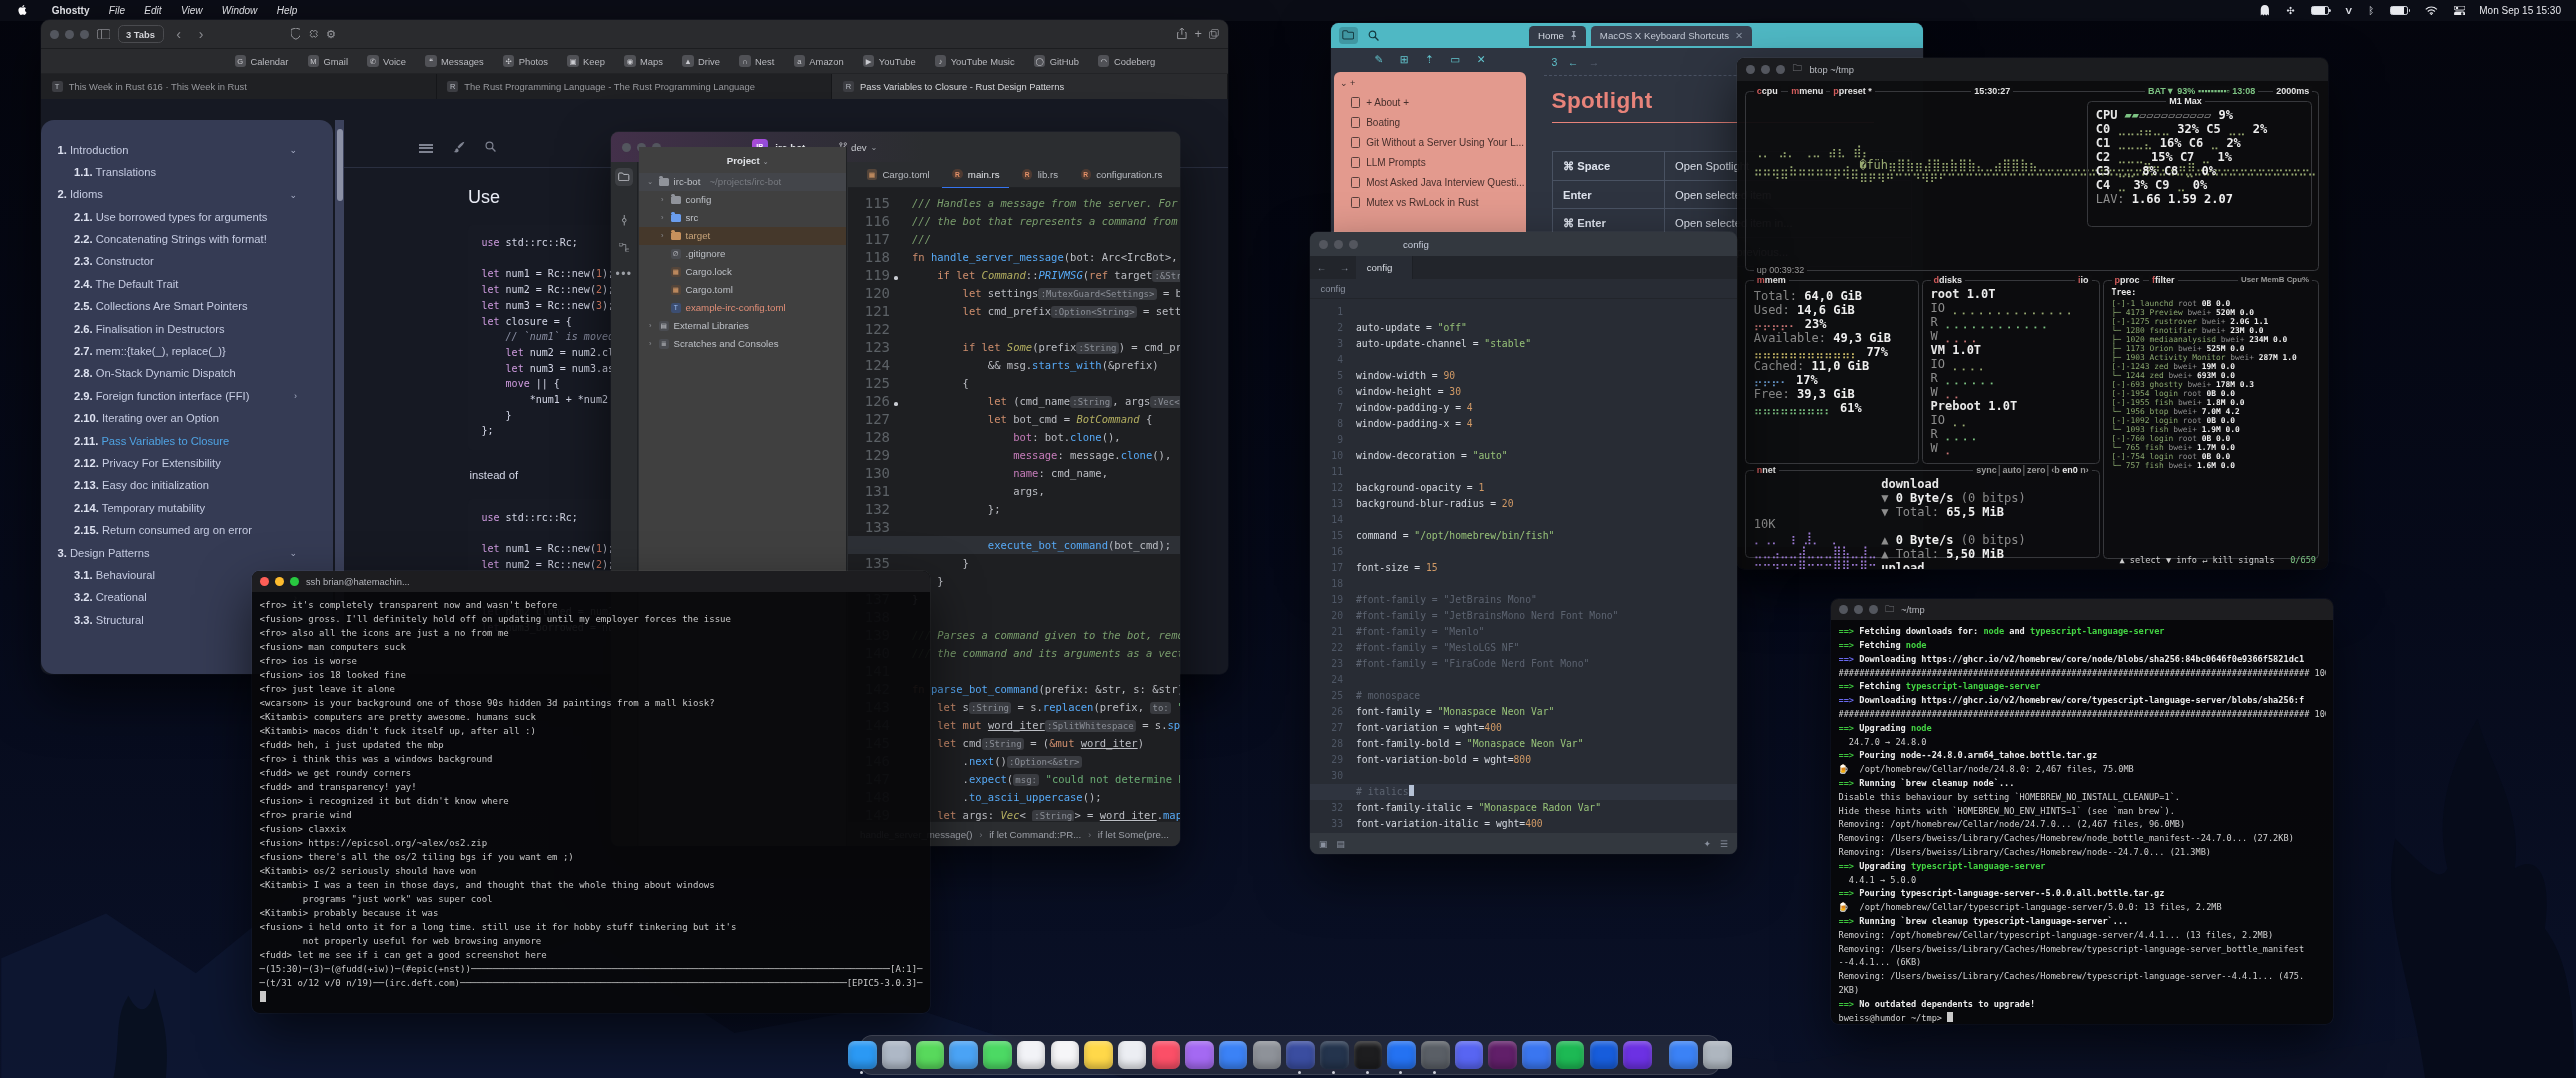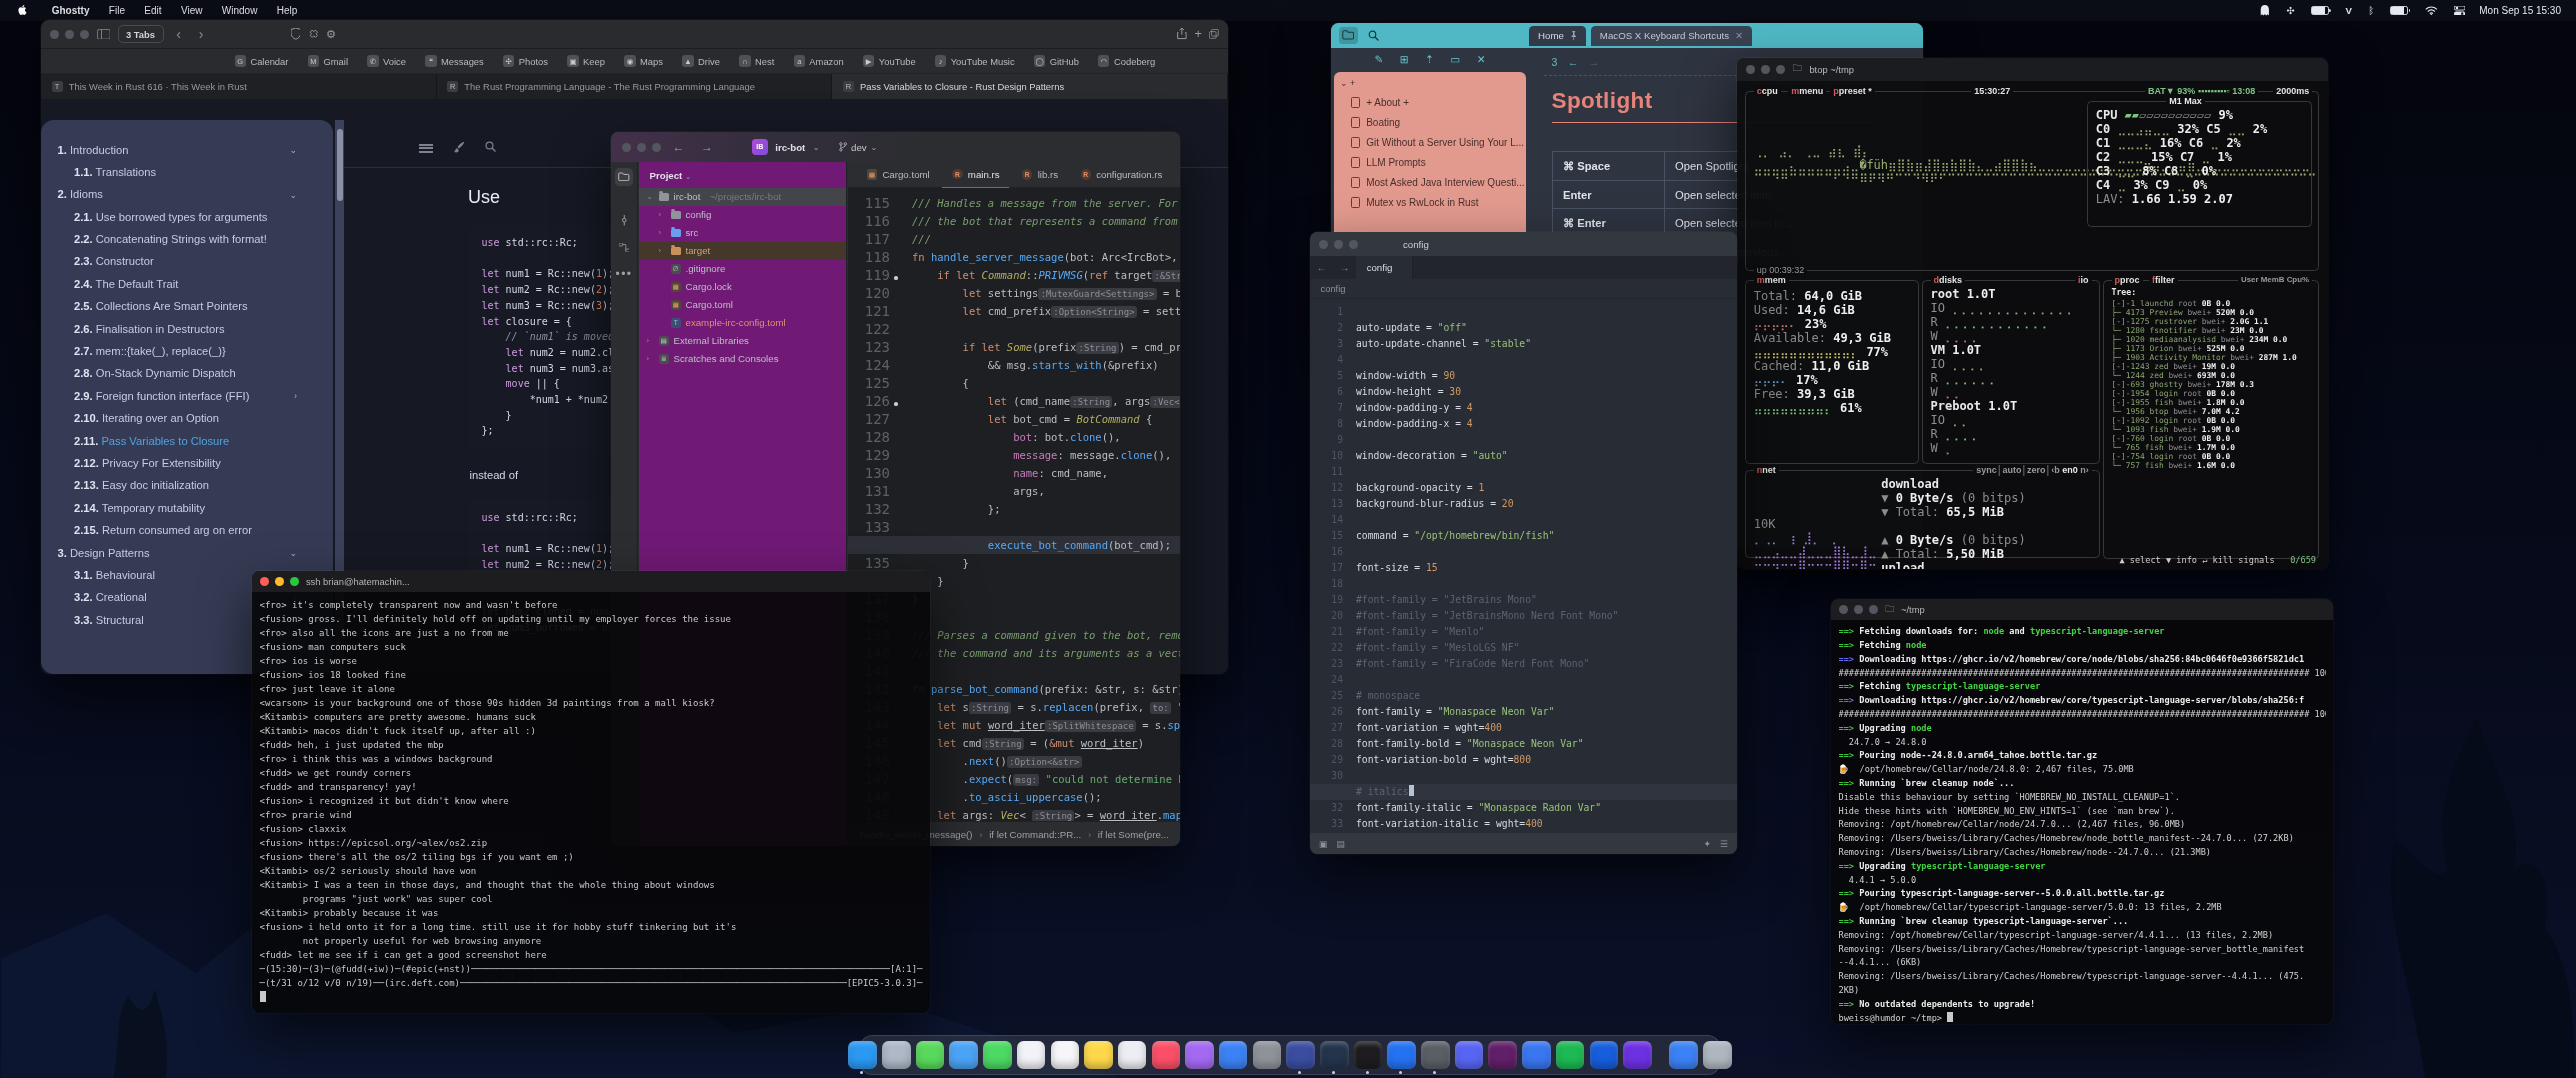--- a/index.html
+++ b/index.html
@@ -6,21 +6,21 @@
   html,body{width:2576px;height:1078px;overflow:hidden;background:#04060f;}
   body{font-family:"Liberation Sans",sans-serif;-webkit-font-smoothing:antialiased;}
   .mono{font-family:"DejaVu Sans Mono",monospace;}
   #desktop{position:relative;width:2576px;height:1078px;overflow:hidden;
     background:linear-gradient(180deg,#04050d 0%,#060a1a 55%,#0a1128 100%);}
   #wp-svg{position:absolute;bottom:0;left:0;}
   
   #menubar{position:absolute;left:0;top:0;width:2576px;height:21px;background:rgba(14,16,26,.72);
     display:flex;align-items:center;color:#e8e9ee;font-size:10px;}
   #menubar .apple{margin:0 13.5px 0 18px;display:flex;}
-  #menubar .mitem{padding:0 9.7px;}
+  #menubar .mitem{padding:0 9.7px;font-style:italic;}
   #menubar .appname{font-weight:bold;padding:0 9.7px;}
   #menubar .spacer{flex:1;}
   #menubar .ric{margin:0 8.2px;display:flex;align-items:center;color:#dfe1e8;font-size:9.7px;}
   #menubar .clock{margin:0 15px 0 6px;font-size:10px;}
   .batt{width:18px;height:8.2px;border:0.7px solid #cfd2da;border-radius:2.2px;position:relative;background:linear-gradient(90deg,#e8e9ee 0 80%,transparent 80%);}
   .batt:after{content:"";position:absolute;right:-3px;top:1.9px;width:1.9px;height:3px;background:#cfd2da;border-radius:0 1.5px 1.5px 0;}
   
   .win{position:absolute;border-radius:8.2px;box-shadow:0 22.5px 52px rgba(0,0,0,.6),0 0 0 0.7px rgba(255,255,255,.06);}
   .tl{display:flex;gap:6px;}
   .tl i{width:9px;height:9px;border-radius:50%;background:#53565e;}
@@ -66,21 +66,21 @@
   
   #ide{left:611px;top:132px;width:569px;height:714px;background:#2b2d30;border-radius:7.5px;overflow:hidden;}
   #ide-title{height:30px;background:linear-gradient(90deg,#43304a 0%,#332e3c 28%,#2b2d30 55%);display:flex;align-items:center;padding:0 10.5px;gap:7.5px;}
   #ide-title .nav{color:#9da0a6;font-size:12px;padding:0 4.5px;}
   .ib-chip{width:15.7px;height:15.7px;border-radius:3.7px;background:linear-gradient(135deg,#b24ad6,#7c4ddd);color:#fff;font-size:7.1px;font-weight:bold;display:flex;align-items:center;justify-content:center;}
   #ide-title .pname{color:#dfe1e5;font-size:9.7px;font-weight:bold;}
   #ide-title .chev{color:#9da0a6;font-size:8.2px;}
   #ide-title .branch{color:#c6c8cd;font-size:9.7px;display:flex;align-items:center;gap:3.7px;margin-left:12px;}
   #ide-stripe{position:absolute;left:0;top:30px;bottom:0;width:27px;background:#2b2d30;border-right:0.7px solid #1f2124;display:flex;flex-direction:column;align-items:center;padding-top:6px;gap:12px;color:#9da0a6;}
   #ide-stripe .on{background:#3d3f43;border-radius:4.5px;padding:2.2px 3.7px;}
-  #ide-proj{position:absolute;left:28px;top:30px;width:208px;bottom:0;background:#701a75;border-right:0.7px solid #1f2124;}
+  #ide-proj{position:absolute;left:28px;top:15px;width:208px;bottom:0;background:#404040;border-right:0.7px solid #1f2124;text-align:center;}
   #proj-head{color:#dfe1e5;font-weight:bold;font-size:9.7px;padding:8.2px 0 6.7px 10.5px;}
   #proj-head .chev{color:#9da0a6;font-weight:normal;font-size:7.5px;}
   .trow{height:18px;display:flex;align-items:center;gap:4.5px;color:#bdc0c6;font-size:9.7px;padding-left:7.5px;white-space:nowrap;}
   .trow .tchev{color:#8d9096;font-size:7.5px;width:7.5px;}
   .trow.sel{background:#43454a;}
   .trow.excl{background:#45382b;} .trow.excl .lbl{color:#c8a47a;}
   .trow.vcs .lbl{color:#e28e77;}
   .trow .hint{color:#787b81;margin-left:4.5px;}
   .fold{width:10.5px;height:8.2px;background:#90939a;border-radius:1.5px;position:relative;}
   .fold:before{content:"";position:absolute;top:-2.2px;left:0;width:4.5px;height:2.2px;background:inherit;border-radius:1.5px 1.5px 0 0;}

